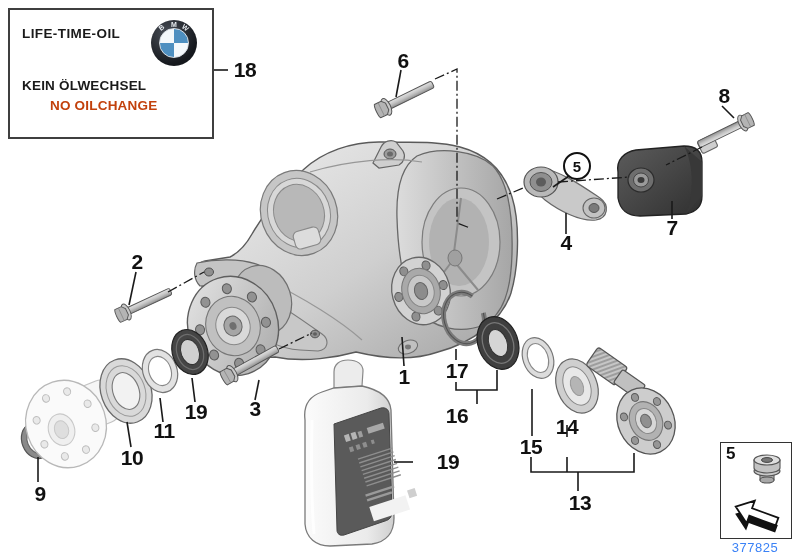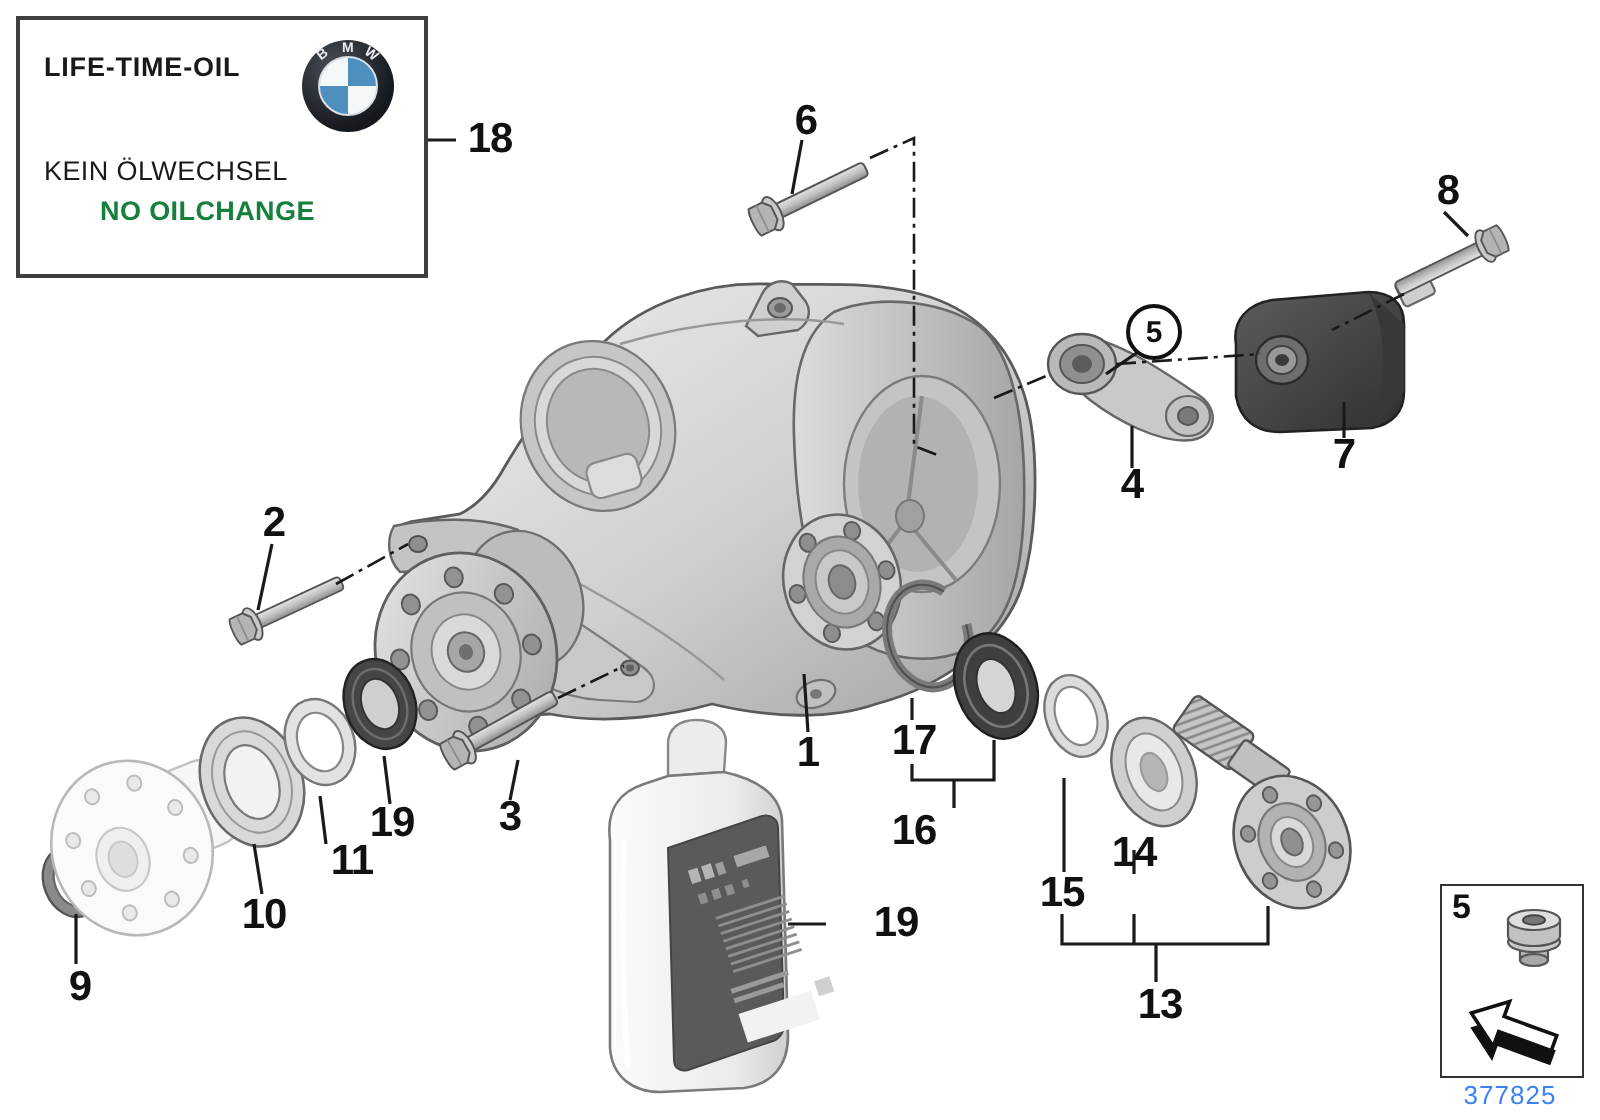--- a/index.html
+++ b/index.html
@@ -8,22 +8,22 @@
   #art{position:absolute;left:0;top:0;}
   .callout{position:absolute;transform:translate(-50%,-50%);font-weight:bold;
            font-size:21px;color:#111;letter-spacing:-0.5px;white-space:nowrap;cursor:default;text-align:center;}
   .callout-circled{position:absolute;transform:translate(-50%,-50%);width:24px;height:24px;
            border:2px solid #111;border-radius:50%;font-weight:bold;font-size:15px;color:#111;
            display:flex;align-items:center;justify-content:center;background:#fff;}
   
   .labelbox{position:absolute;left:8px;top:8px;width:202px;height:127px;border:2px solid #3f3f3f;
             background:#fff;}
   .lb-title{position:absolute;left:12px;top:16px;font-weight:bold;font-size:13.5px;color:#1a1a1a;letter-spacing:.4px;}
-  .lb-de{position:absolute;left:12px;top:68px;font-weight:normal;font-size:13.5px;color:#1a1a1a;letter-spacing:.2px;}
-  .lb-en{position:absolute;left:12px;top:88px;font-weight:bold;font-size:13.5px;color:#15803d;letter-spacing:.2px;padding-left:28px;}
+  .lb-de{position:absolute;left:12px;top:68px;font-weight:bold;font-size:13.5px;color:#1a1a1a;letter-spacing:.2px;}
+  .lb-en{position:absolute;left:12px;top:88px;font-weight:bold;font-size:13.5px;color:#c2410c;letter-spacing:.2px;padding-left:28px;}
   .lb-code{position:absolute;right:8px;bottom:6px;font-weight:bold;font-size:15px;color:#111;letter-spacing:1px;}
   
   .roundel{position:absolute;left:141px;top:10px;width:46px;height:46px;border-radius:50%;
            background:radial-gradient(circle at 35% 30%,#4a4f58,#15181d 70%);}
   .roundel .inner{position:absolute;left:8px;top:8px;width:30px;height:30px;border-radius:50%;
            background:conic-gradient(#4e8fc0 0 90deg,#f4f8fb 0 180deg,#4e8fc0 0 270deg,#f4f8fb 0 360deg);
            border:1px solid #d8dee4;box-sizing:border-box;}
   .roundel .lt{position:absolute;color:#e8ecf0;font-size:7px;font-weight:bold;}
   .roundel .lt.b{left:8px;top:4px;transform:rotate(-38deg);}
   .roundel .lt.m{left:20px;top:1px;}
@@ -342,21 +342,21 @@
 <div class="callout" style="left:404px;top:377px">1</div>
 <div class="callout" style="left:137px;top:262px">2</div>
 <div class="callout" style="left:255px;top:409px">3</div>
 <div class="callout" style="left:566px;top:243px">4</div>
 <div class="callout-circled" style="left:577px;top:166px">5</div>
 <div class="callout" style="left:403px;top:61px">6</div>
 <div class="callout" style="left:672px;top:228px">7</div>
 <div class="callout" style="left:724px;top:96px">8</div>
 <div class="callout" style="left:40px;top:494px">9</div>
 <div class="callout" style="left:132px;top:458px">10</div>
-<div class="callout" style="left:176px;top:431px">11</div>
+<div class="callout" style="left:164px;top:431px">11</div>
 <div class="callout" style="left:196px;top:412px">19</div>
 <div class="callout" style="left:580px;top:503px">13</div>
 <div class="callout" style="left:567px;top:427px">14</div>
 <div class="callout" style="left:531px;top:447px">15</div>
 <div class="callout" style="left:457px;top:416px">16</div>
 <div class="callout" style="left:457px;top:371px">17</div>
 <div class="callout" style="left:245px;top:70px">18</div>
 <div class="callout" style="left:448px;top:462px">19</div>
 
 <div class="inset">

